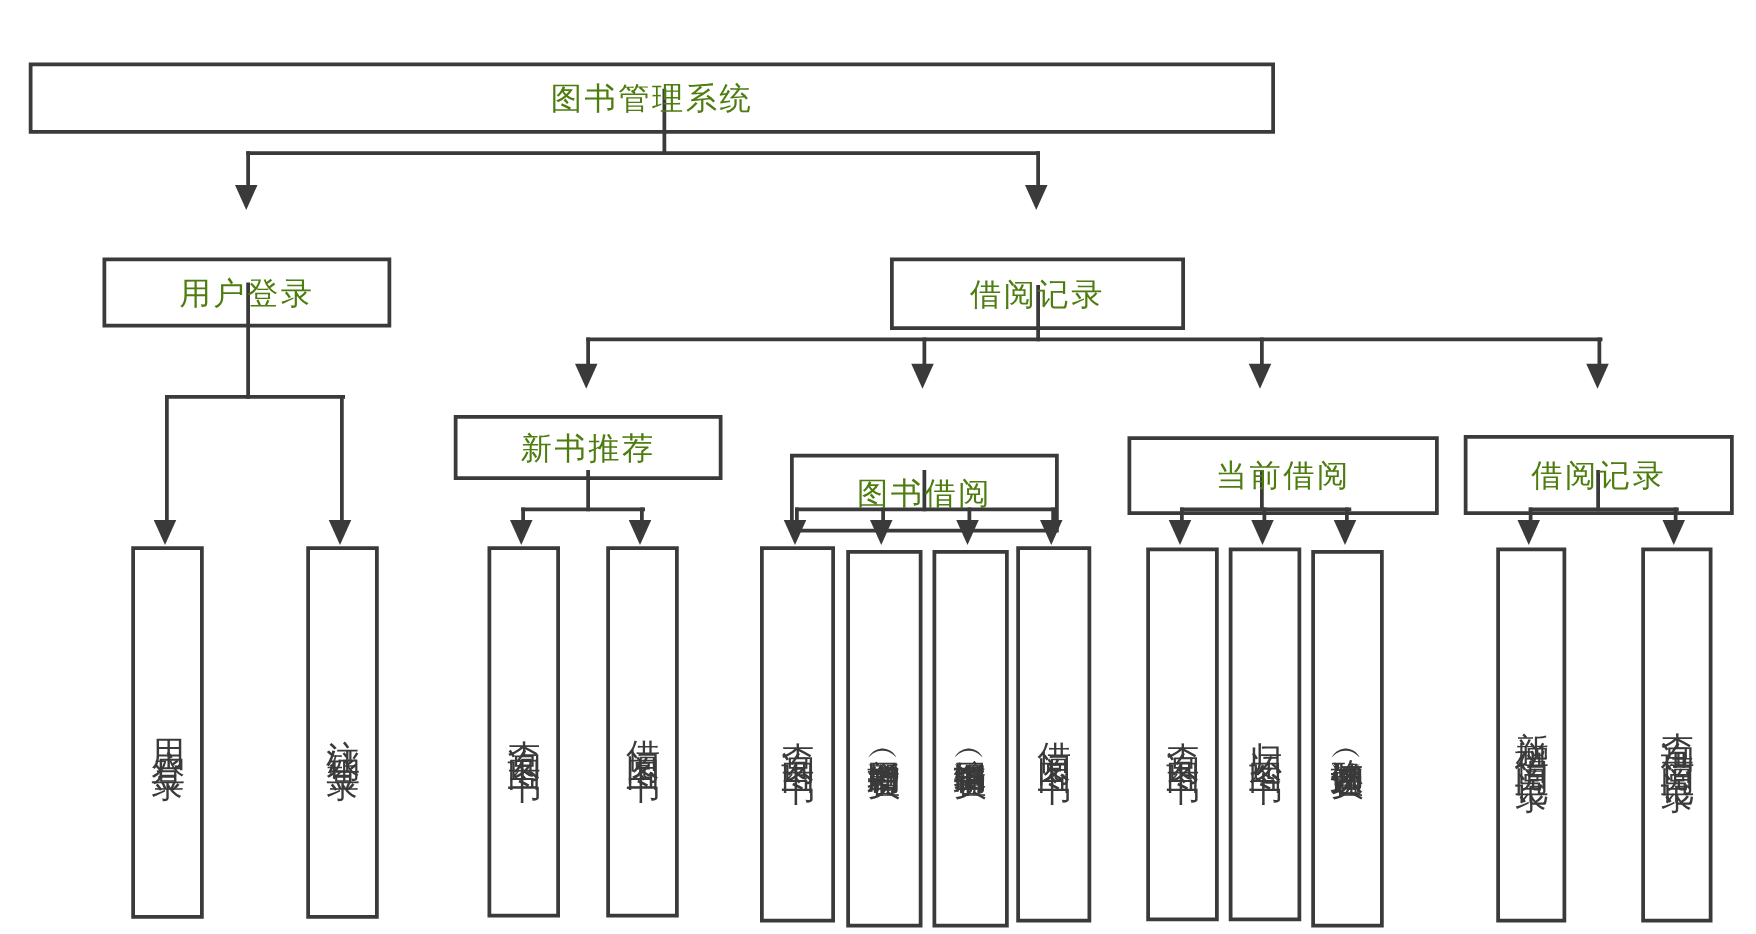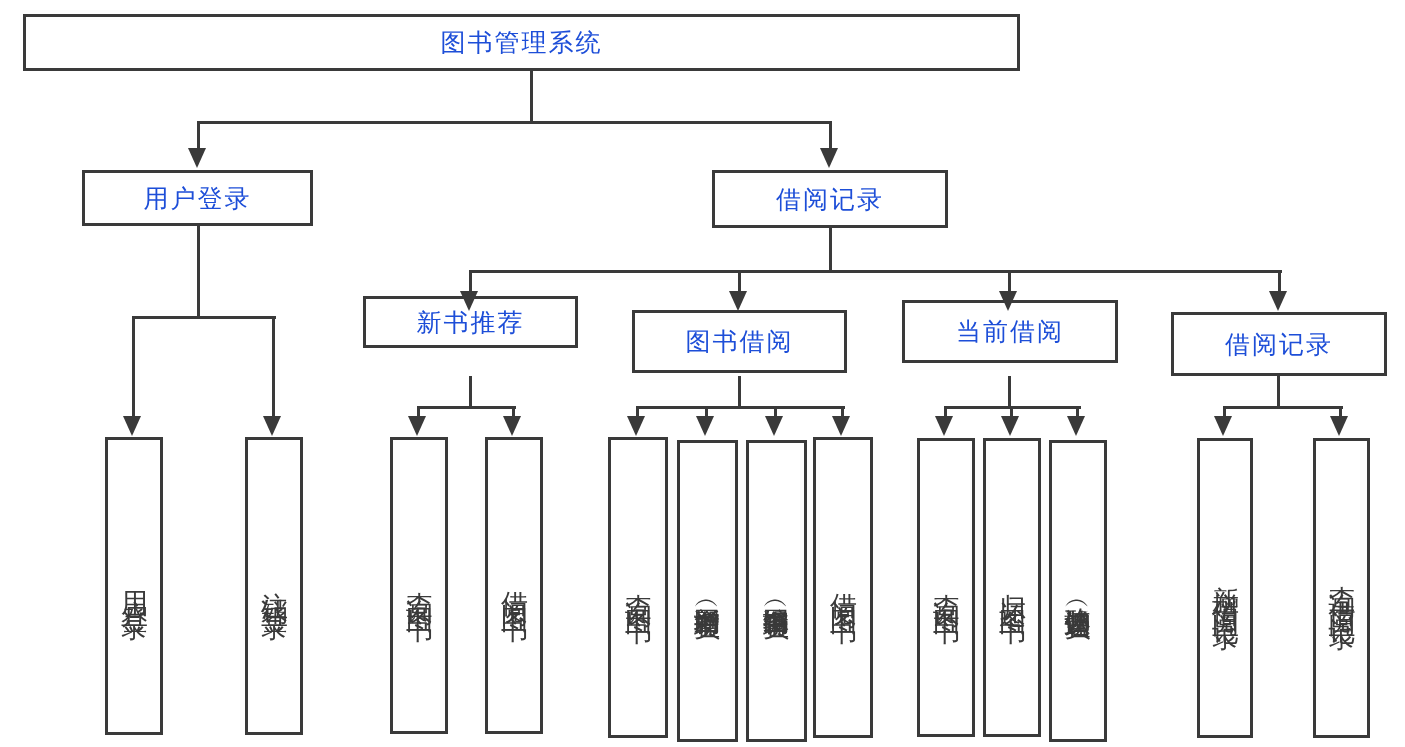--- a/index.html
+++ b/index.html
@@ -6,21 +6,21 @@
   #canvas {
     position:relative; width:1405px; height:747px; background:#ffffff;
     font-family:"Liberation Sans", sans-serif; color:#3a3a3a; overflow:hidden;
   }
   * { box-sizing:border-box; }
 
   
   .hbox {
     position:absolute; border:3px solid #3a3a3a; background:transparent;
     display:flex; align-items:center; justify-content:center;
-    font-size:25px; letter-spacing:2px; color:#1d4ed8; z-index:2;
+    font-size:25px; letter-spacing:2px; color:#4d7c0f; z-index:2;margin-top:36px;
   }
 
   
   .vbox {
     position:absolute; border:3px solid #3a3a3a; background:transparent;
     display:flex; align-items:center; justify-content:center; z-index:2;
   }
   .vtext {
     writing-mode:vertical-rl; text-orientation:mixed;
     font-size:27px; letter-spacing:8px; color:#3a3a3a; line-height:1;
@@ -57,25 +57,25 @@
   </div>
 
   <div class="hbox" style="left:712px; top:170px; width:236px; height:58px;">
     <span>借阅记录</span>
   </div>
 
   <div class="hbox" style="left:363px; top:296px; width:215px; height:52px;">
     <span>新书推荐</span>
   </div>
 
-  <div class="hbox" style="left:632px; top:310px; width:215px; height:63px;">
+  <div class="hbox" style="left:632px; top:327px; width:215px; height:63px;">
     <span>图书借阅</span>
   </div>
 
-  <div class="hbox" style="left:902px; top:300px; width:216px; height:63px;">
+  <div class="hbox" style="left:902px; top:313px; width:249px; height:63px;">
     <span>当前借阅</span>
   </div>
 
   <div class="hbox" style="left:1171px; top:312px; width:216px; height:64px;">
     <span>借阅记录</span>
   </div>
 
   <div class="vbox" style="left:105px; top:437px; width:58px; height:298px;">
     <span class="vtext">用户登录</span>
   </div>

